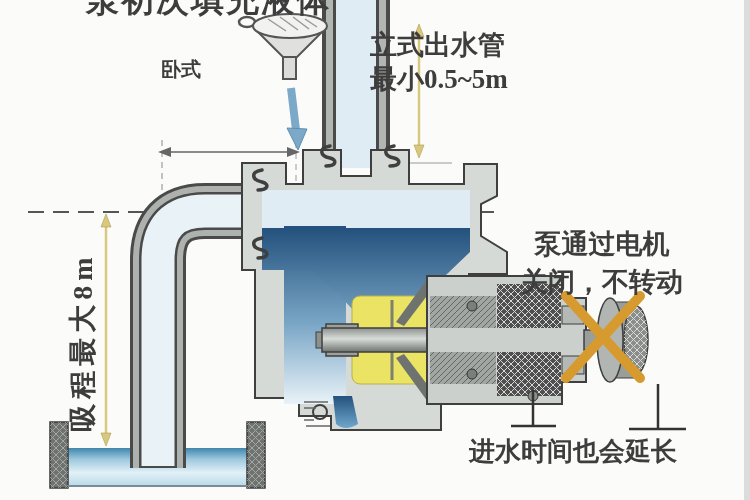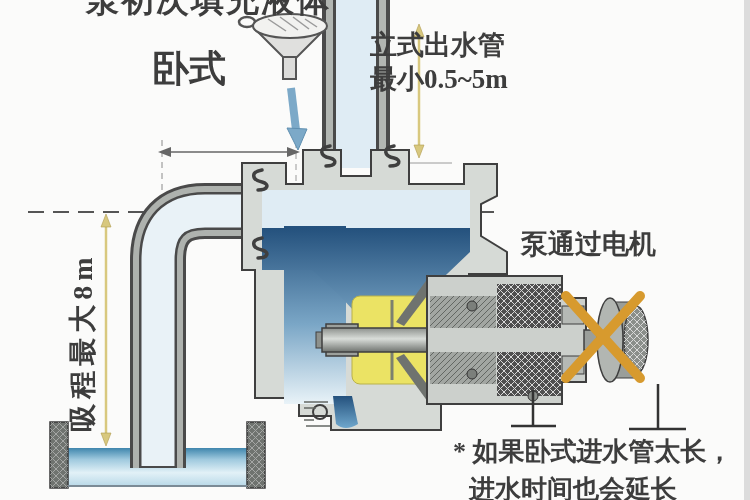--- a/index.html
+++ b/index.html
@@ -5,21 +5,21 @@
   html,body{margin:0;padding:0;background:#fff;}
   #stage{
     position:relative;width:750px;height:500px;overflow:hidden;
     background:var(--bg,#fbfbfa);
     font-family:"Liberation Serif","DejaVu Serif",serif;
     color:var(--text,#3d3d3d);
   }
   .lbl{position:absolute;font-weight:600;white-space:nowrap;line-height:1;}
   .lbl div{line-height:inherit;}
   #top-note{left:86px;top:-16px;font-size:33px;letter-spacing:2px;}
-  #inlet-label{left:152px;top:52px;font-size:37px;line-height:34px;}
+  #inlet-label{left:161px;top:52px;font-size:20px;line-height:34px;}
   #outlet-label{left:370px;top:28px;font-size:27px;line-height:34px;}
   #motor-label{left:521px;top:225px;font-size:27px;line-height:38px;text-align:center;}
   #footnote{left:453px;top:433px;font-size:26px;line-height:38px;}
   #footnote .indent{padding-left:16px;}
   #suction-label{
     left:-20px;top:321px;width:220px;height:42px;text-align:center;
     font-size:28px;letter-spacing:5px;transform:rotate(-90deg);
   }
   svg{position:absolute;left:0;top:0;}
   .edge-band{position:absolute;right:0;top:0;width:6px;height:500px;background:#cfcfcf;opacity:.7;}
@@ -215,23 +215,23 @@
     <div>卧式</div>
   </div>
 
   <div id="outlet-label" class="lbl">
     <div>立式出水管</div>
     <div>最小0.5~5m</div>
   </div>
 
   <div id="motor-label" class="lbl">
     <div>泵通过电机</div>
+    <div>关闭，不转动</div>
   </div>
 
   <div id="suction-label" class="lbl">吸程最大8m</div>
 
   <div id="footnote" class="lbl">
-    <div>* 如果卧式进水管太长，</div>
     <div class="indent">进水时间也会延长</div>
   </div>
 
   <div class="edge-band"></div>
 </div>
 
 </body></html>

